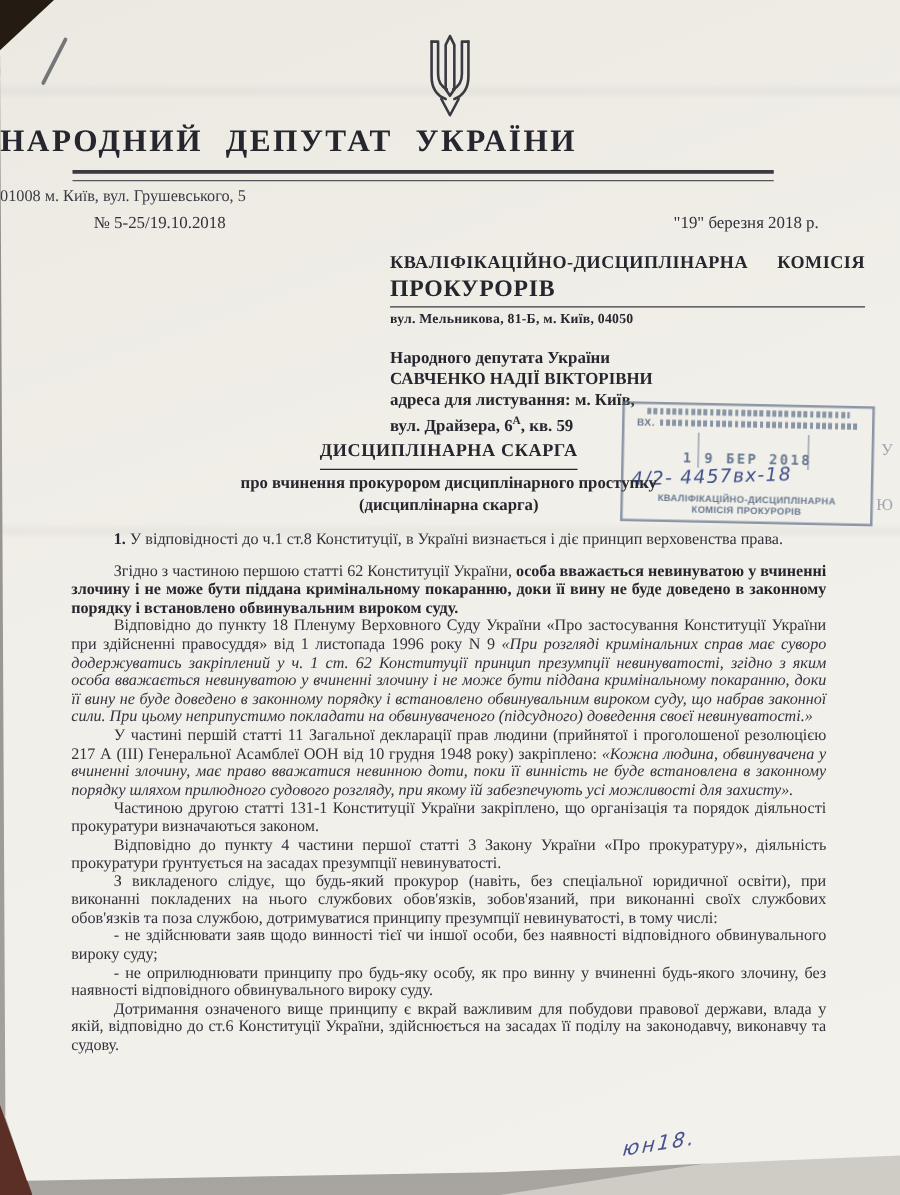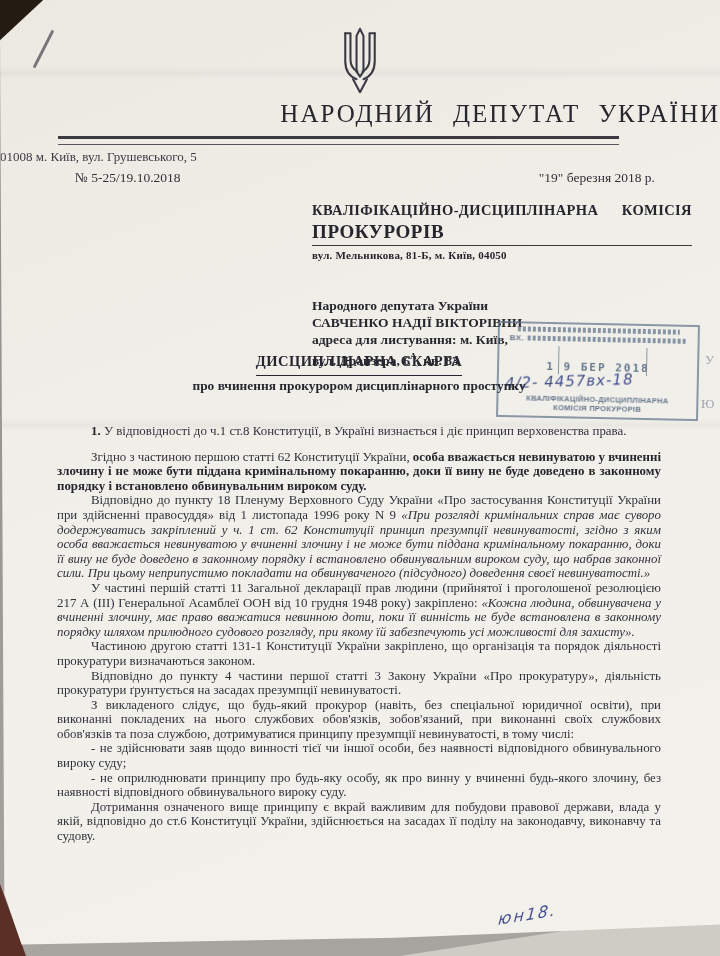--- a/index.html
+++ b/index.html
@@ -16,34 +16,34 @@
   .paper{position:absolute;inset:0;background:linear-gradient(160deg,#ece9e2 0%,#f1efe9 45%,#f3f1ec 100%);
          clip-path:polygon(6% 0,100% 0,100% 96.7%,55% 98.1%,3% 98.8%,0.6% 93.5%,0 4.2%);
          color:#30303a;}
   .crease{position:absolute;left:0;width:100%;height:14px;pointer-events:none;
           background:linear-gradient(180deg,rgba(0,0,0,0) 0,rgba(0,0,0,.035) 50%,rgba(255,255,255,.05) 100%);}
   .crease.c1{top:66px;} .crease.c2{top:418px;}
   .pen-slash{position:absolute;left:42px;top:28px;width:3px;height:42px;background:#57595e;
              transform:rotate(27deg);border-radius:2px;opacity:.8;}
   
   .emblem{position:absolute;left:334px;top:26px;width:52px;height:70px;}
-  .org-title{position:absolute;left:0;top:100px;width:720px;text-align:right;
-             font-weight:normal;font-size:25px;letter-spacing:2px;word-spacing:10px;color:#26262e;}
+  .org-title{position:absolute;left:0;top:100px;width:720px;text-align:left;
+             font-weight:bold;font-size:25px;letter-spacing:2px;word-spacing:10px;color:#26262e;}
   .rule-double{position:absolute;left:58px;top:136px;width:561px;height:5px;
                border-top:3px solid #3a3a40;border-bottom:1px solid #55555c;}
   .org-address{position:absolute;left:0;top:149px;width:720px;text-align:left;font-size:13px;color:#3a3a44;}
   .ref-row{position:absolute;left:75px;top:170px;width:580px;display:flex;justify-content:space-between;font-size:13.5px;}
   
   .recipient{position:absolute;left:312px;top:202px;width:380px;font-weight:bold;color:#26262e;}
   .rcp-l1{display:flex;justify-content:space-between;font-size:14.5px;letter-spacing:.4px;}
   .rcp-l2{font-size:19px;letter-spacing:.6px;margin-top:2px;}
   .rcp-rule{border-top:1.5px solid #3a3a40;margin-top:2px;}
   .rcp-addr{font-size:11px;margin-top:3px;letter-spacing:.2px;}
   .sender{position:absolute;left:312px;top:277px;width:380px;font-weight:bold;font-size:13.5px;
-          line-height:17px;color:#26262e;margin-top:20px;}
+          line-height:17px;color:#26262e;}
   sup{font-size:9px;}
   
   .stamp{position:absolute;left:497px;top:323px;width:198px;height:92px;
          border:2px solid rgba(96,112,138,.7);transform:rotate(1.2deg);
          filter:blur(.3px);color:#67788f;}
   .s-micro{height:5px;margin:3px auto 0;width:82%;filter:blur(.6px);opacity:.8;
            background:repeating-linear-gradient(90deg,#6d7e95 0 3px,transparent 3px 5px);}
   .s-row2{display:flex;align-items:center;gap:4px;width:90%;margin:2px auto 0;}
   .s-vx{font-family:"Liberation Sans",sans-serif;font-size:8px;font-weight:bold;letter-spacing:.5px;}
   .s-row2 .s-micro{flex:1;margin:0;}
@@ -118,21 +118,21 @@
       </div>
       <div class="rcp-l2">ПРОКУРОРІВ</div>
       <div class="rcp-rule"></div>
       <div class="rcp-addr">вул. Мельникова, 81-Б, м. Київ, 04050</div>
     </div>
 
     <div class="sender">
       <div>Народного депутата України</div>
       <div>САВЧЕНКО НАДІЇ ВІКТОРІВНИ</div>
       <div>адреса для листування: м. Київ,</div>
-      <div><span>вул. Драйзера, 6</span><sup>А</sup><span>, кв. 83</span></div>
+      <div><span>вул. Драйзера, 6</span><sup>А</sup><span>, кв. 59</span></div>
     </div>
 
     <div class="stamp">
       <div class="s-micro"></div>
       <div class="s-row2">
         <span class="s-vx">ВХ.</span>
         <div class="s-micro"></div>
       </div>
       <div class="s-tick t1"></div>
       <div class="s-tick t2"></div>
@@ -142,20 +142,21 @@
         <div>КВАЛІФІКАЦІЙНО-ДИСЦИПЛІНАРНА</div>
         <div>КОМІСІЯ ПРОКУРОРІВ</div>
       </div>
     </div>
     <div class="edge-mark m1">У</div>
     <div class="edge-mark m2">Ю</div>
 
     <div class="title-block">
       <div><span class="title-main">ДИСЦИПЛІНАРНА СКАРГА</span></div>
       <div class="title-sub">про вчинення прокурором дисциплінарного проступку</div>
+      <div class="title-sub">(дисциплінарна скарга)</div>
     </div>
 
     <div class="doc-body">
         <p class="para"><span class="run-bold">1. </span><span class="run-normal">У відповідності до ч.1 ст.8 Конституції, в Україні визнається і діє принцип верховенства права.</span></p>
         <p class="para spaced"><span class="run-normal">Згідно з частиною першою статті 62 Конституції України, </span><span class="run-bold">особа вважається невинуватою у вчиненні злочину і не може бути піддана кримінальному покаранню, доки її вину не буде доведено в законному порядку і встановлено обвинувальним вироком суду.</span></p>
         <p class="para"><span class="run-normal">Відповідно до пункту 18 Пленуму Верховного Суду України «Про застосування Конституції України при здійсненні правосуддя» від 1 листопада 1996 року N 9 </span><span class="run-italic">«При розгляді кримінальних справ має суворо додержуватись закріплений у ч. 1 ст. 62 Конституції принцип презумпції невинуватості, згідно з яким особа вважається невинуватою у вчиненні злочину і не може бути піддана кримінальному покаранню, доки її вину не буде доведено в законному порядку і встановлено обвинувальним вироком суду, що набрав законної сили. При цьому неприпустимо покладати на обвинуваченого (підсудного) доведення своєї невинуватості.»</span></p>
         <p class="para"><span class="run-normal">У частині першій статті 11 Загальної декларації прав людини (прийнятої і проголошеної резолюцією 217 А (ІІІ)  Генеральної Асамблеї ООН від 10 грудня 1948 року) закріплено: </span><span class="run-italic">«Кожна людина, обвинувачена у вчиненні злочину, має право вважатися невинною доти, поки її винність не буде встановлена в законному порядку шляхом прилюдного судового розгляду, при якому їй забезпечують усі можливості для захисту».</span></p>
         <p class="para"><span class="run-normal">Частиною другою статті 131-1 Конституції України закріплено, що організація та порядок діяльності прокуратури визначаються законом.</span></p>
         <p class="para"><span class="run-normal">Відповідно до пункту 4 частини першої статті 3 Закону України «Про прокуратуру», діяльність прокуратури ґрунтується на засадах презумпції невинуватості.</span></p>
         <p class="para"><span class="run-normal">З викладеного слідує, що будь-який прокурор (навіть, без спеціальної юридичної освіти), при виконанні покладених на нього службових обов'язків, зобов'язаний, при виконанні своїх службових обов'язків та поза службою, дотримуватися принципу презумпції невинуватості, в тому числі:</span></p>

